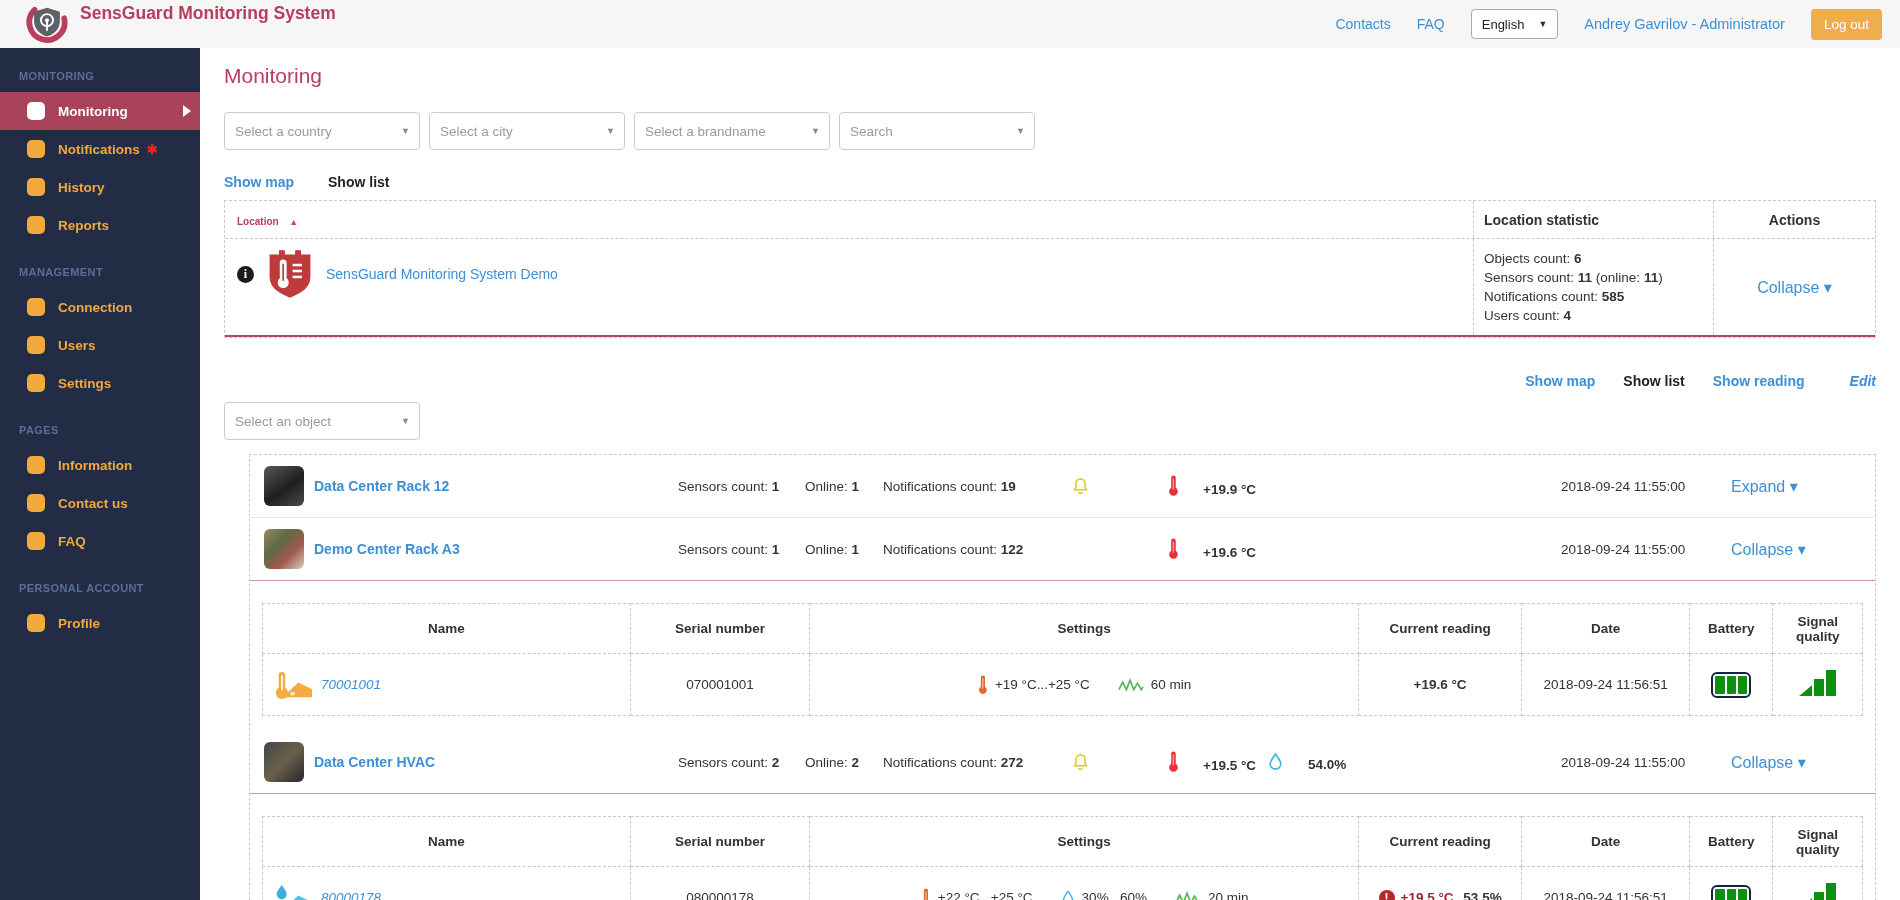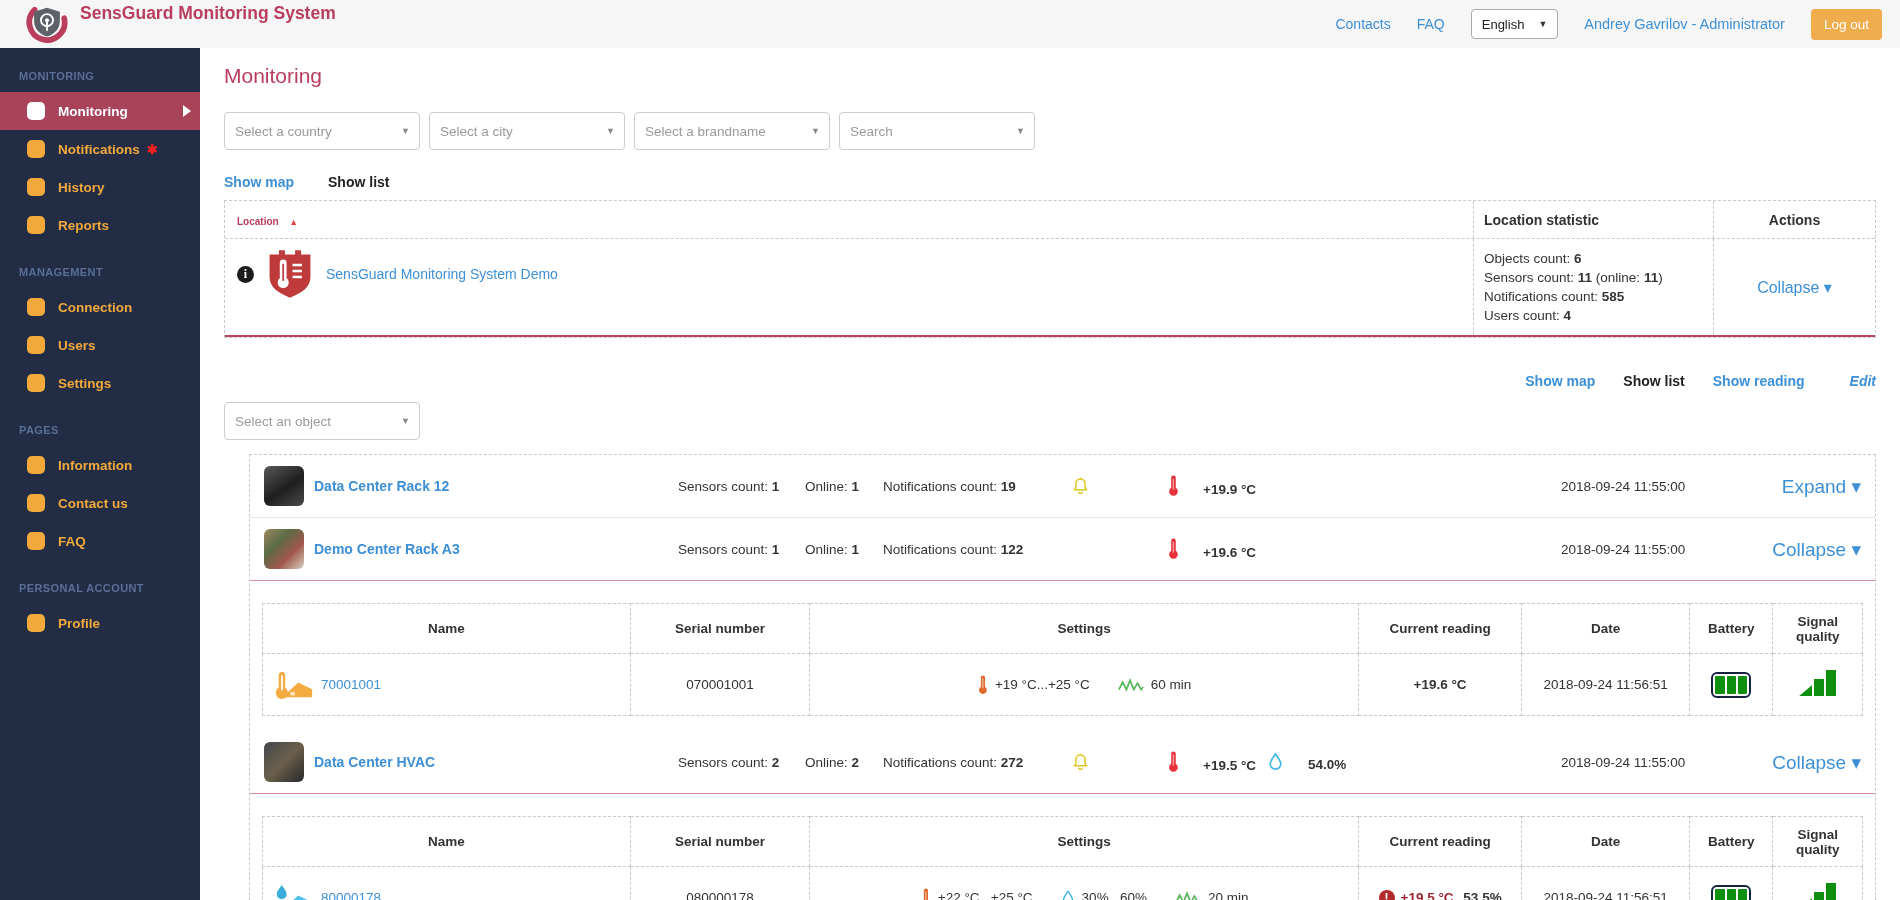--- a/index.html
+++ b/index.html
@@ -76,29 +76,29 @@
   .thumb.t2 { background:linear-gradient(135deg,#9a8a60,#5d6b46 35%,#a0574d 65%,#d8cfbf); }
   .thumb.t3 { background:linear-gradient(135deg,#42474e,#6b5f4a 50%,#26292d); }
   .obj-name { margin-left:10px; width:364px; color:#3d8fd6; font-weight:bold; font-size:14px; cursor:pointer; }
   .cnt-sensors { width:127px; }
   .cnt-online  { width:78px; }
   .cnt-notif   { width:187px; }
   .bell-zone { width:97px; display:flex; align-items:center; }
   .temp-zone, .hum-zone { width:100px; display:flex; align-items:flex-end; gap:24px; font-weight:bold; }
   .obj-spacer { flex:1; }
   .obj-date { width:170px; }
-  .obj-action { flex:none; width:130px; text-align:right; color:#3d8fd6; font-size:19px; cursor:pointer; }
+  .obj-action { flex:none; width:130px; text-align:left; color:#3d8fd6; font-size:16px; cursor:pointer; }
   
   .sensor-wrap { padding:22px 12px 15px 12px; }
   table.sensor { width:100%; border-collapse:collapse; table-layout:fixed; }
   table.sensor th, table.sensor td { border:1px dashed #c9c9c9; }
   table.sensor th { height:50px; font-size:13.5px; color:#333; text-align:center; padding:0 4px; }
   table.sensor td { height:62px; font-size:13.5px; text-align:center; vertical-align:middle; }
   td.cell-name { text-align:left; padding-left:10px; }
-  .name-flex { display:flex; align-items:center; gap:8px; }
+  .name-flex { display:flex; align-items:center; gap:8px;font-style:italic; }
   .sensor-link { color:#3d8fd6; cursor:pointer; }
   .settings-flex { display:flex; align-items:center; justify-content:center; gap:7px; }
   .settings-flex .gap { width:14px; }
   .reading-bold { font-weight:bold; }
   .alert-reading { display:inline-flex; align-items:center; gap:6px; font-weight:bold; }
   .alert-ic { width:16px; height:16px; border-radius:50%; background:#b22a2a; color:#fff;
     font-size:12px; font-weight:bold; display:inline-flex; align-items:center; justify-content:center; flex:none;}
   .rt { color:#9c2430; }
   
   .battery { width:40px; height:26px; border:2px solid #16233f; border-radius:6px;

